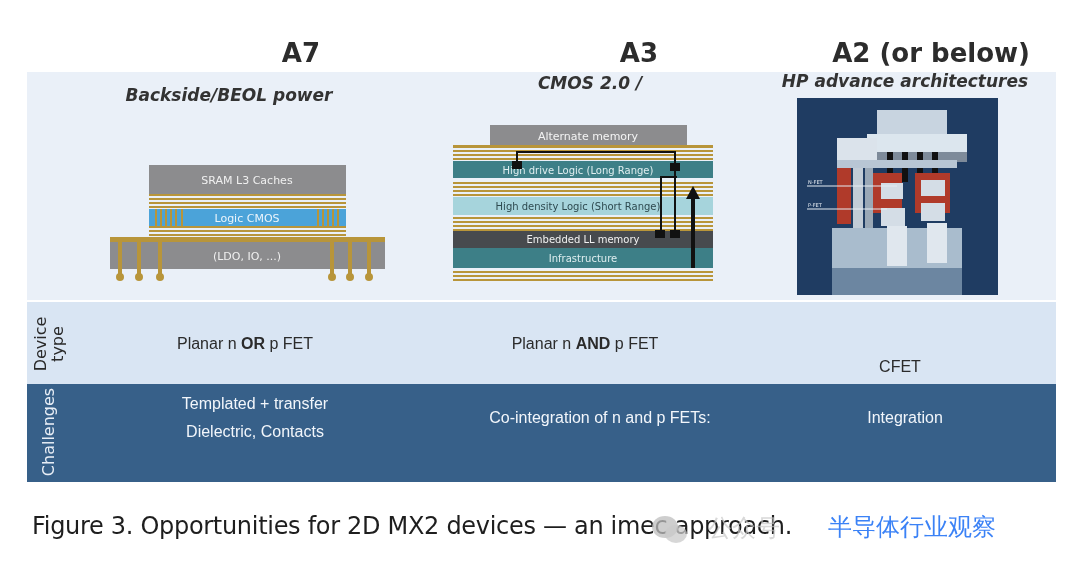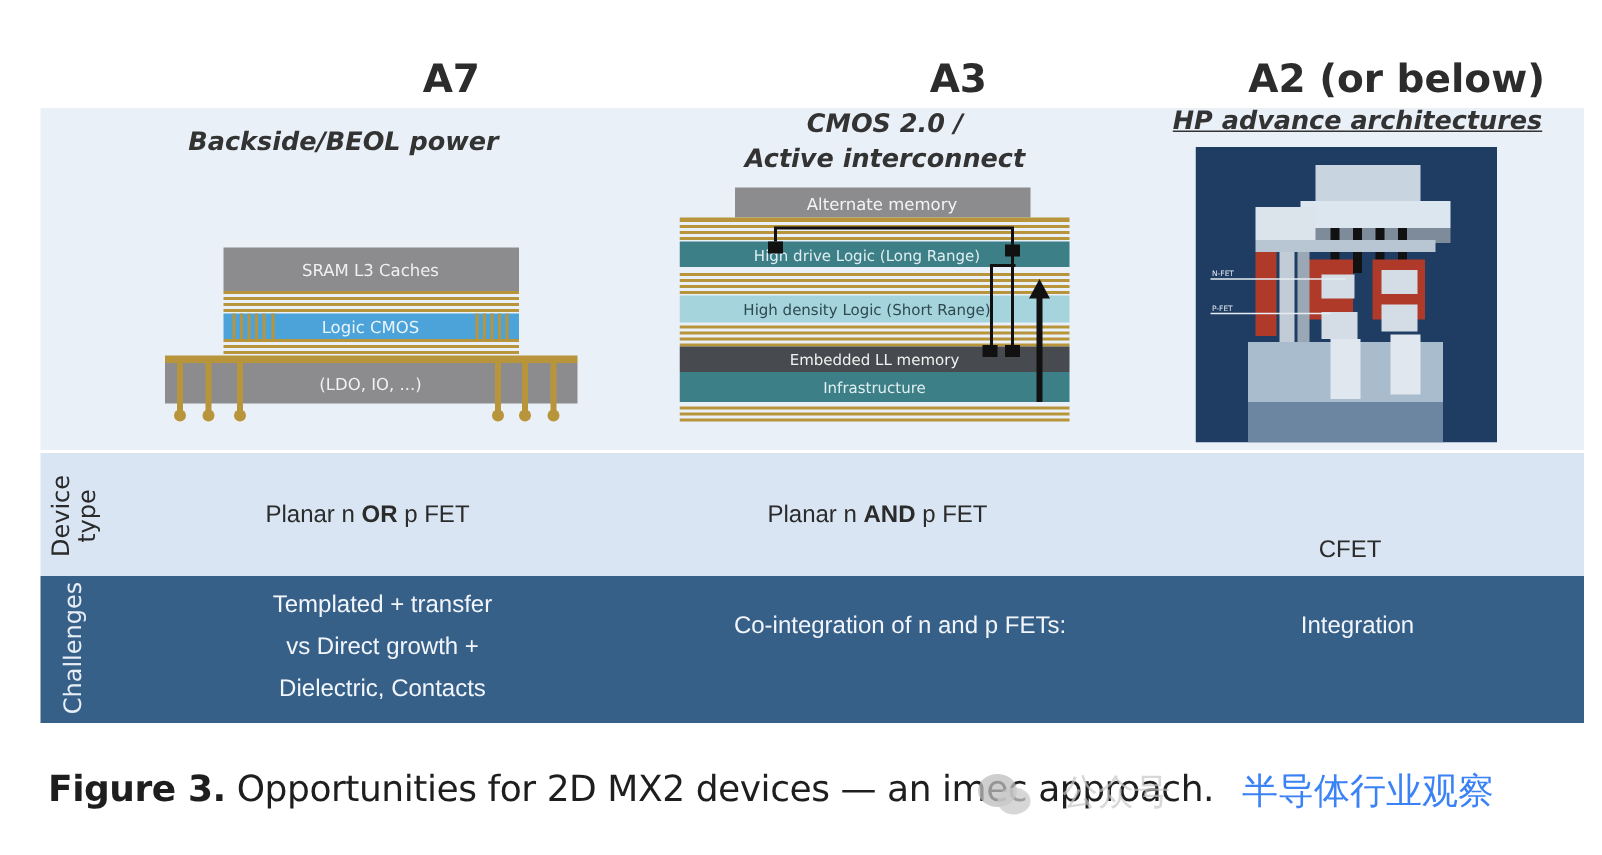--- a/index.html
+++ b/index.html
@@ -16,44 +16,43 @@
   .rowlabel { position: absolute; transform: rotate(-90deg); transform-origin: center; text-align: center; font-size: 16px; line-height: 17px; }
   .rowlabel.dark { color: #2a2a2a; }
   .rowlabel.light { color: #e8eef6; }
 
   .cell { position: absolute; text-align: center; font-size: 16px; line-height: 28px; font-family: "Liberation Sans", sans-serif; }
   .cell.dark { color: #2b2b2b; }
   .cell.light { color: #f2f6fb; }
   .cell b { font-weight: bold; }
 
   .caption { position: absolute; left: 32px; top: 512px; font-size: 24px; color: #1e1e1e; font-family: "DejaVu Sans", sans-serif; letter-spacing: -0.3px; white-space: nowrap; }
-  .caption .fig { font-weight: bold; }
+  .caption .fig { font-weight: normal; }
   .watermark { position: absolute; left: 828px; top: 511px; font-size: 24px; color: #3b82f6; white-space: nowrap; }
   .wm-icon { position: absolute; left: 650px; top: 514px; width: 40px; height: 32px; }
   .wm-pre { position: absolute; left: 708px; top: 512px; font-size: 24px; color: #c8c8c8; white-space: nowrap; opacity: 0.7;}
 
   svg text { font-family: "DejaVu Sans", sans-serif; }
 </style>
 </head>
 <body>
 
 <div class="panel-top"></div>
 
 <div class="node-title" style="left:170px;width:150px;">A7</div>
 <div class="node-title" style="left:508px;width:150px;">A3</div>
 <div class="node-title" style="left:780px;width:250px;">A2 (or below)</div>
 
 <div class="node-sub" style="left:84px;width:290px;top:84px;">
   <div>Backside/BEOL power</div>
 </div>
 <div class="node-sub" style="left:440px;width:300px;top:72px;">
   <div>CMOS 2.0 /</div>
-  <div>Active interconnect</div>
-</div>
-<div class="node-sub" style="left:770px;width:270px;top:70px;text-decoration:underline;">
+</div>
+<div class="node-sub" style="left:770px;width:270px;top:70px;">
   <div>HP advance architectures</div>
 </div>
 
 <svg style="position:absolute;left:105px;top:160px;" width="285" height="125">
   <rect x="44" y="5" width="197" height="29" fill="#8c8c8e"></rect>
   <text x="142" y="24" text-anchor="middle" font-size="11" fill="#f0f0f0">SRAM L3 Caches</text>
   <g>
     <rect x="44" y="34" width="197" height="2" fill="#b8953a"></rect>
     <rect x="44" y="38" width="197" height="2" fill="#b8953a"></rect>
     <rect x="44" y="42" width="197" height="2" fill="#b8953a"></rect>
@@ -191,21 +190,20 @@
   <span>Planar n </span><b>AND</b><span> p FET</span>
 </div>
 <div class="cell dark" style="left:795px;width:210px;top:330px;margin-top:23px;">
   <span>CFET</span>
 </div>
 
 <div class="row-chal"></div>
 <div class="rowlabel light" style="left:2px;top:422px;width:96px;height:20px;">Challenges</div>
 <div class="cell light" style="left:110px;width:290px;top:390px;">
   <div>Templated + transfer</div>
-  <div>vs Direct growth +</div>
   <div>Dielectric, Contacts</div>
 </div>
 <div class="cell light" style="left:430px;width:340px;top:404px;">
   <div>Co-integration of n and p FETs:</div>
 </div>
 <div class="cell light" style="left:800px;width:210px;top:404px;">
   <div>Integration</div>
 </div>
 
 <div class="caption">

